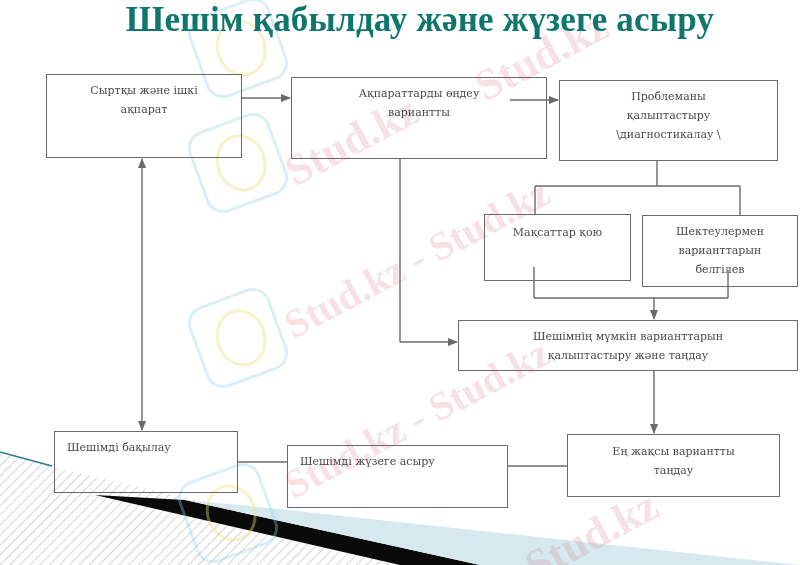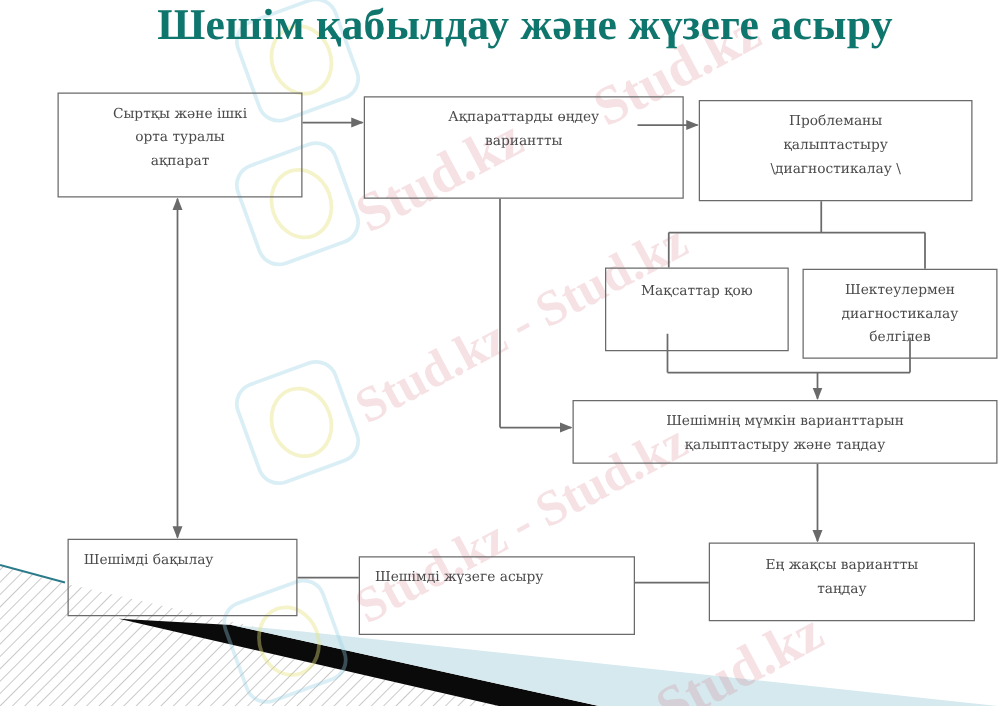--- a/index.html
+++ b/index.html
@@ -99,42 +99,41 @@
     <line x1="508" y1="466" x2="567" y2="466"></line>
 
     <line x1="238" y1="462" x2="287" y2="462"></line>
 
     <line x1="142" y1="159" x2="142" y2="430" marker-start="url(#arrStart)" marker-end="url(#arr)"></line>
   </g>
 </svg>
 
 <div class="box" style="left:46px;top:74px;width:196px;height:84px;padding-top:6px;">
   <span>Сыртқы және ішкі</span>
-  <span>орта туралы</span>
   <span>ақпарат</span>
 </div>
 
 <div class="box" style="left:291px;top:77px;width:256px;height:82px;padding-top:6px;">
   <span>Ақпараттарды өңдеу</span>
   <span>вариантты</span>
 </div>
 
 <div class="box" style="left:559px;top:80px;width:219px;height:81px;padding-top:6px;">
   <span>Проблеманы</span>
   <span>қалыптастыру</span>
   <span>\диагностикалау \</span>
 </div>
 
 <div class="box" style="left:484px;top:214px;width:147px;height:67px;padding-top:8px;">
   <span>Мақсаттар қою</span>
 </div>
 
 <div class="box" style="left:642px;top:215px;width:156px;height:72px;padding-top:6px;">
   <span>Шектеулермен</span>
-  <span>диагностикалау</span>
+  <span>варианттарын</span>
   <span>белгілев</span>
 </div>
 
 <div class="box" style="left:458px;top:320px;width:340px;height:51px;padding-top:6px;">
   <span>Шешімнің мүмкін варианттарын</span>
   <span>қалыптастыру және таңдау</span>
 </div>
 
 <div class="box" style="left:54px;top:431px;width:184px;height:62px;padding-top:6px;text-align:left;padding-left:12px;">
   <span>Шешімді бақылау</span>

